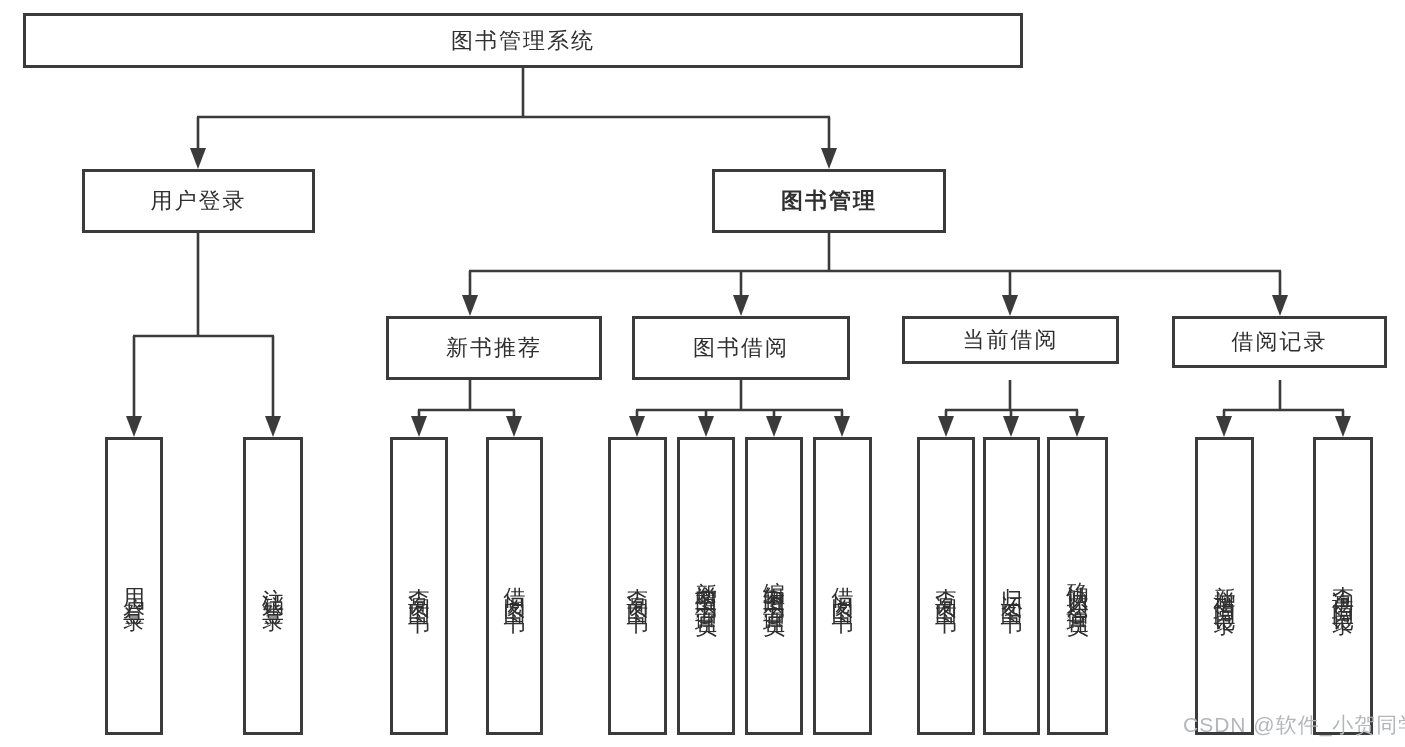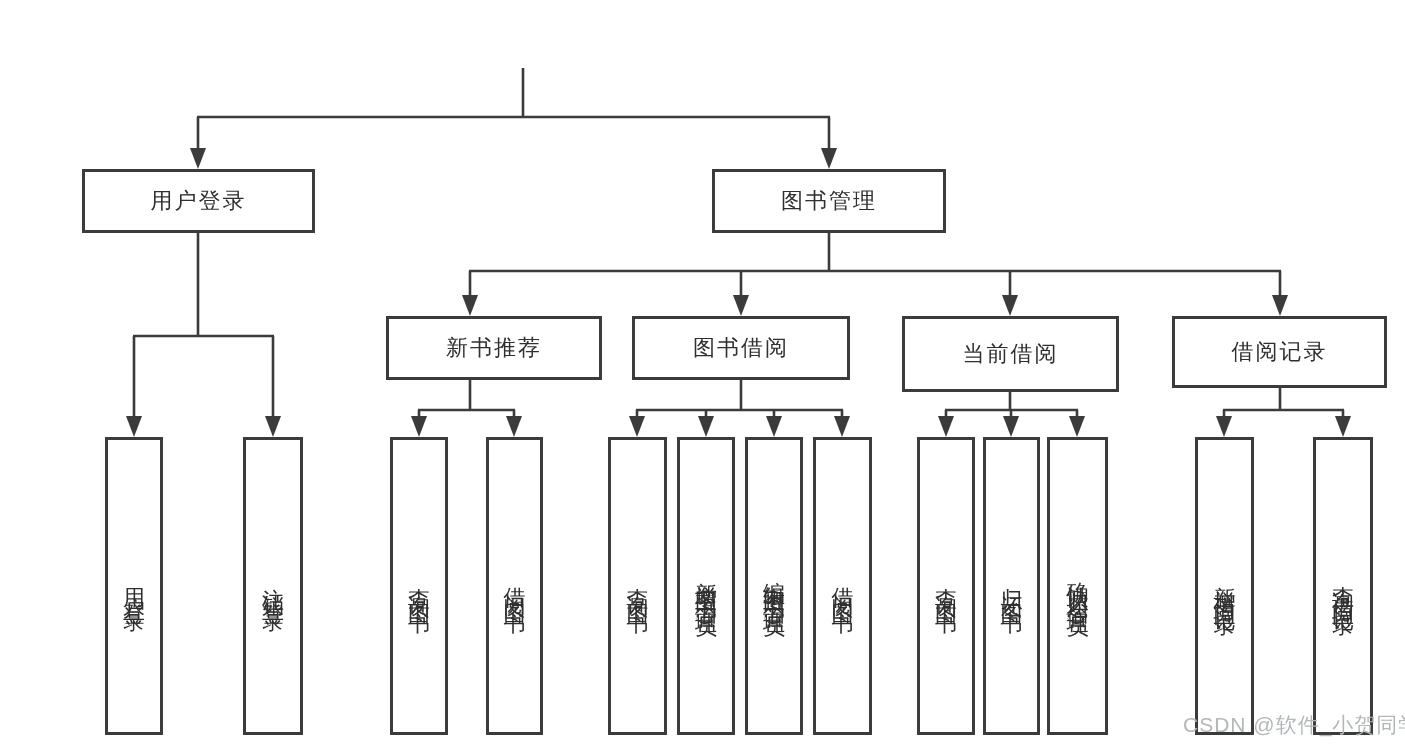--- a/index.html
+++ b/index.html
@@ -102,42 +102,45 @@
       <polygon fill="#3b3b3b" stroke="none" points="1069,416 1085,416 1077,437"></polygon>
     </g>
 
     <g>
       <path d="M1280,380 L1280,410 M1223,410 L1344,410 M1224,410 L1224,418 M1343,410 L1343,418"></path>
       <polygon fill="#3b3b3b" stroke="none" points="1216,416 1232,416 1224,437"></polygon>
       <polygon fill="#3b3b3b" stroke="none" points="1335,416 1351,416 1343,437"></polygon>
     </g>
   </svg>
 
+  <div class="box" style="left:23px; top:13px; width:1000px; height:55px;">
+    <span class="h-label">图书管理系统</span>
+  </div>
 
   <div class="box" style="left:82px; top:169px; width:233px; height:64px;">
     <span class="h-label">用户登录</span>
   </div>
 
-  <div class="box" style="left:712px; top:169px; width:234px; height:64px;">
+  <div class="box" style="left:712px; top:169px; width:234px; height:64px;font-weight:bold;">
     <span class="h-label">图书管理</span>
   </div>
 
   <div class="box" style="left:362px; top:316px; width:216px; height:64px;margin-left:24px;">
     <span class="h-label">新书推荐</span>
   </div>
 
   <div class="box" style="left:632px; top:316px; width:218px; height:64px;align-items:center;">
     <span class="h-label">图书借阅</span>
   </div>
 
-  <div class="box" style="left:902px; top:316px; width:217px; height:76px;">
+  <div class="box" style="left:902px; top:316px; width:217px; height:48px;">
     <span class="h-label">当前借阅</span>
   </div>
 
-  <div class="box" style="left:1172px; top:316px; width:215px; height:72px;">
+  <div class="box" style="left:1172px; top:316px; width:215px; height:52px;">
     <span class="h-label">借阅记录</span>
   </div>
 
   <div class="box" style="left:105px; top:437px; width:58px; height:298px;">
     <span class="v-label">用户登录</span>
   </div>
 
   <div class="box" style="left:243px; top:437px; width:60px; height:298px;">
     <span class="v-label">注销登录</span>
   </div>

